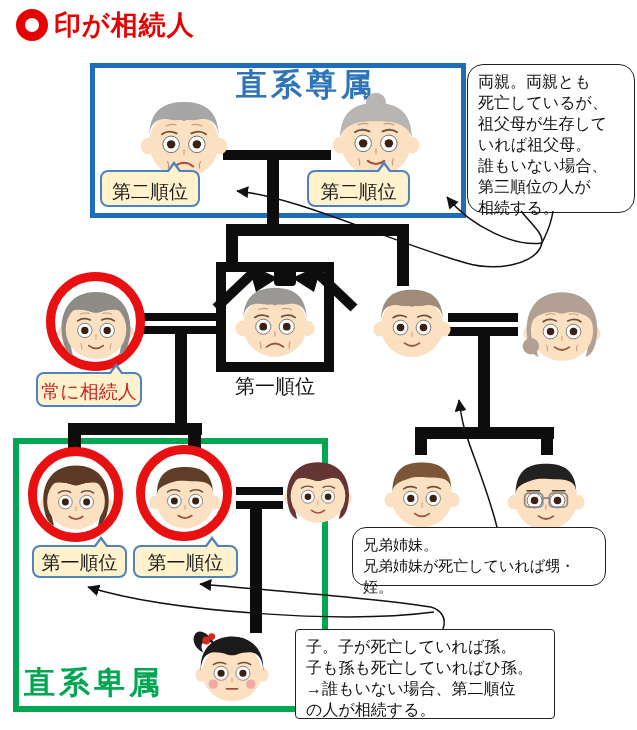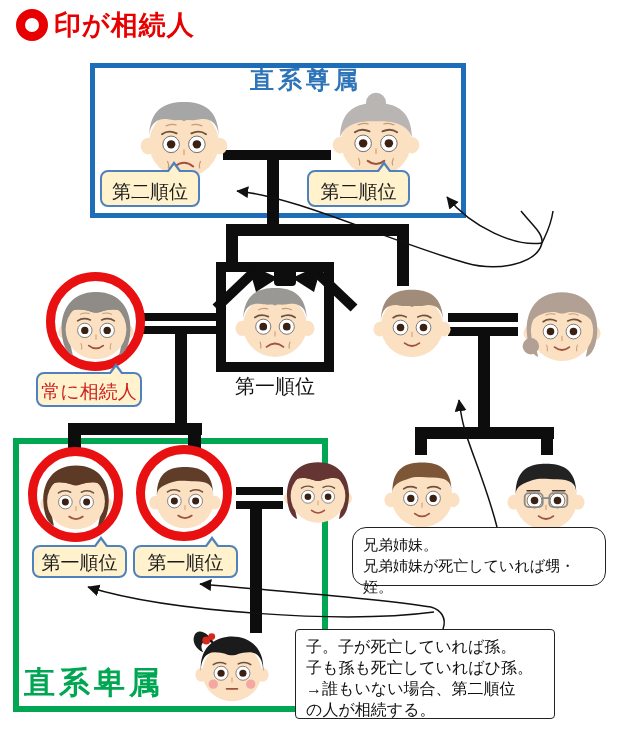--- a/index.html
+++ b/index.html
@@ -4,21 +4,21 @@
 <style>
   html,body{margin:0;padding:0;background:#fff;}
   #stage{position:relative;width:637px;height:730px;background:#fff;overflow:hidden;
          font-family:Liberation Sans, sans-serif;}
   .abs{position:absolute;}
   
   .groupbox{position:absolute;background:transparent;box-sizing:border-box;}
   #asc-box{left:90px;top:63px;width:376px;height:155px;border:5px solid #1e6db8;}
   #desc-box{left:13px;top:438px;width:315px;height:274px;border:6px solid #00a651;}
   .group-title{position:absolute;font-weight:bold;letter-spacing:4px;}
-  #asc-title{left:90px;top:64px;width:432px;text-align:center;font-size:24px;color:#2e74b8;}
+  #asc-title{left:90px;top:64px;width:432px;text-align:center;font-size:31px;color:#2e74b8;}
   #desc-title{left:24px;top:662px;font-size:31px;color:#00a651;}
   
   #legend-circle{left:16px;top:9px;width:32px;height:32px;border:9px solid #e80000;border-radius:50%;box-sizing:border-box;}
   #legend-text{left:54px;top:7px;font-size:27px;font-weight:bold;color:#e80000;letter-spacing:1px;}
   
   .tline{position:absolute;background:#0d0d0d;}
   
   .tag{position:absolute;background:#fff2cc;border:2px solid #4f81bd;border-radius:8px;
        box-sizing:border-box;display:flex;align-items:flex-end;justify-content:center;
        font-size:19px;color:#1a1a1a;z-index:30;}
@@ -340,20 +340,27 @@
         <circle cx="64" cy="58" r="9" fill="#fff" stroke="#555" stroke-width="0.9"></circle>
         <circle cx="36" cy="58" r="4.6" fill="#3a2113"></circle>
         <circle cx="64" cy="58" r="4.6" fill="#3a2113"></circle>
         <path d="M50,64 L50,69" stroke="#dca97f" stroke-width="1.6" stroke-linecap="round"></path>
         <circle cx="26" cy="72" r="6" fill="#f4a9a0"></circle>
         <circle cx="74" cy="72" r="6" fill="#f4a9a0"></circle>
         <path d="M43,78 L57,78" stroke="#a0513c" stroke-width="2.2" fill="none" stroke-linecap="round"></path>
       </svg>
     </div>
 
+  <div class="bubble" id="bubble-parents">両親。両親とも
+死亡しているが、
+祖父母が生存して
+いれば祖父母。
+誰もいない場合、
+第三順位の人が
+相続する。</div>
   <div class="bubble" id="bubble-siblings">兄弟姉妹。
 兄弟姉妹が死亡していれば甥・姪。</div>
   <div class="bubble" id="bubble-children">子。子が死亡していれば孫。
 子も孫も死亡していればひ孫。
 →誰もいない場合、第二順位
 の人が相続する。</div>
 
   <svg id="arrow-overlay" viewBox="0 0 637 730">
     <defs>
       <marker id="ah" markerWidth="10" markerHeight="10" refX="7.5" refY="4" orient="auto">

